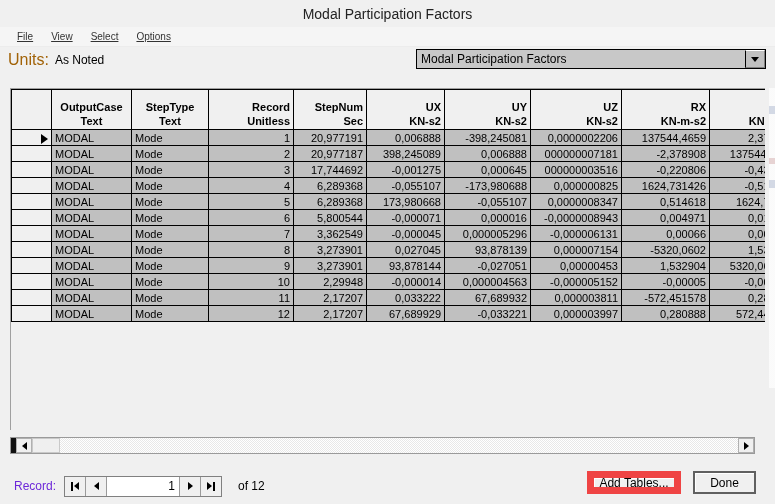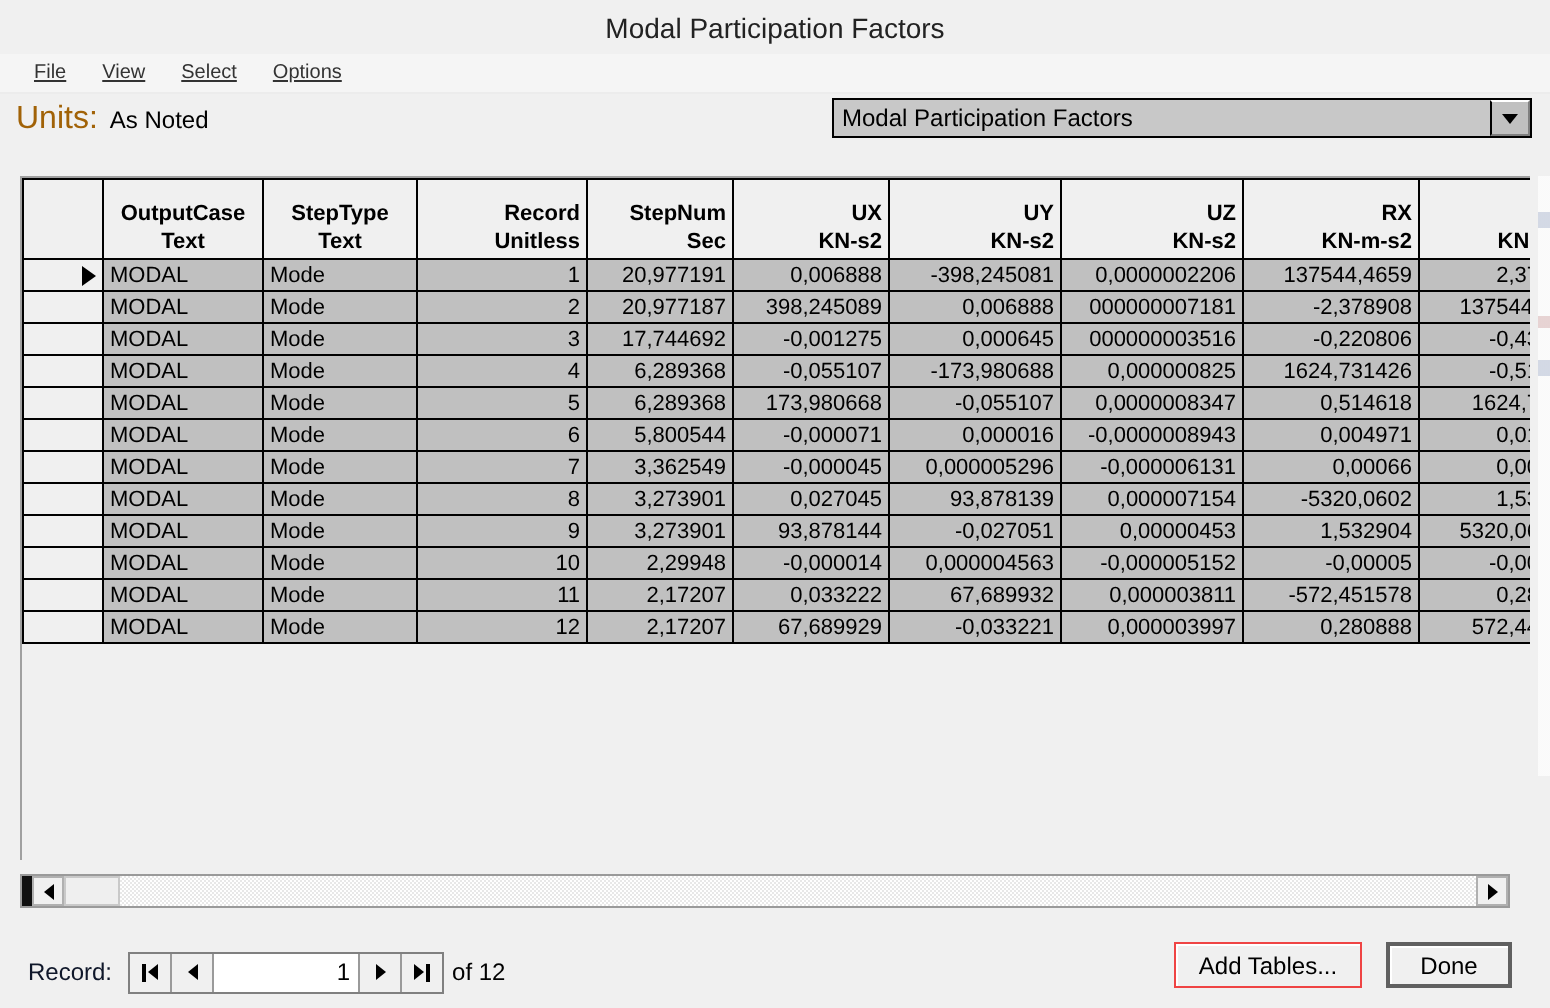--- a/index.html
+++ b/index.html
@@ -241,21 +241,21 @@
     left: 0;
     top: 468px;
     width: 775px;
     height: 36px;
     display: flex;
     align-items: center;
   }
   .rec-label {
     margin-left: 14px;
     font-size: 12px;
-    color: #0f172a;
+    color: #6d28d9;
   }
   .navbox {
     margin-left: 8px;
     display: flex;
     align-items: center;
     height: 21px;
     border: 1px solid #808080;
     box-sizing: border-box;
     background: #f0f0f0;
   }
@@ -286,31 +286,31 @@
     line-height: 19px;
     outline: none;
   }
   .bar-l {
     width: 2px; height: 9px; background: #000; margin-right: 1px;
   }
   .bar-r {
     width: 2px; height: 9px; background: #000; margin-left: 1px;
   }
   .ofcount {
-    margin-left: 4px;
+    margin-left: 16px;
     font-size: 12px;
     color: #000;
   }
 
   
   .btn {
     position: absolute;
     height: 23px;
     background: #f0f0f0;
-    border: 1px solid #ef4444;
+    border: 7px solid #ef4444;
     box-sizing: border-box;
     font-size: 12px;
     font-family: "Liberation Sans", sans-serif;
     color: #000;
     display: flex;
     align-items: center;
     justify-content: center;
     cursor: default;
     box-shadow: inset 1px 1px 0 #ffffff;
   }

